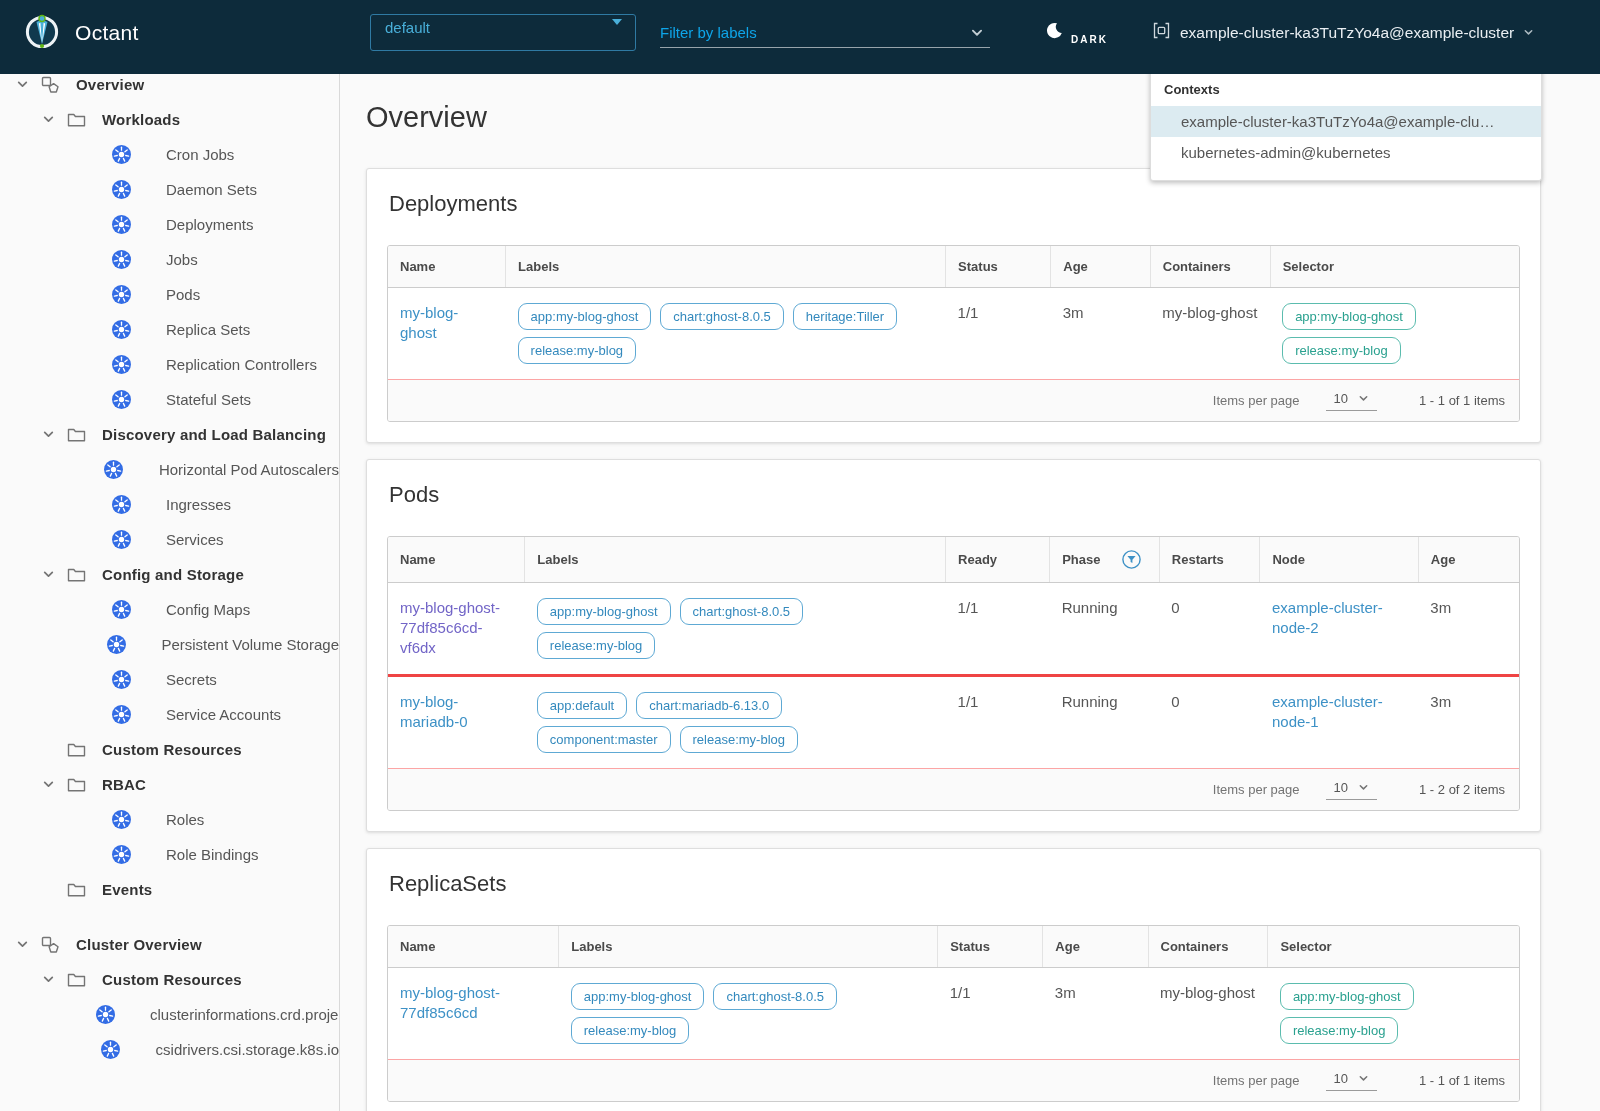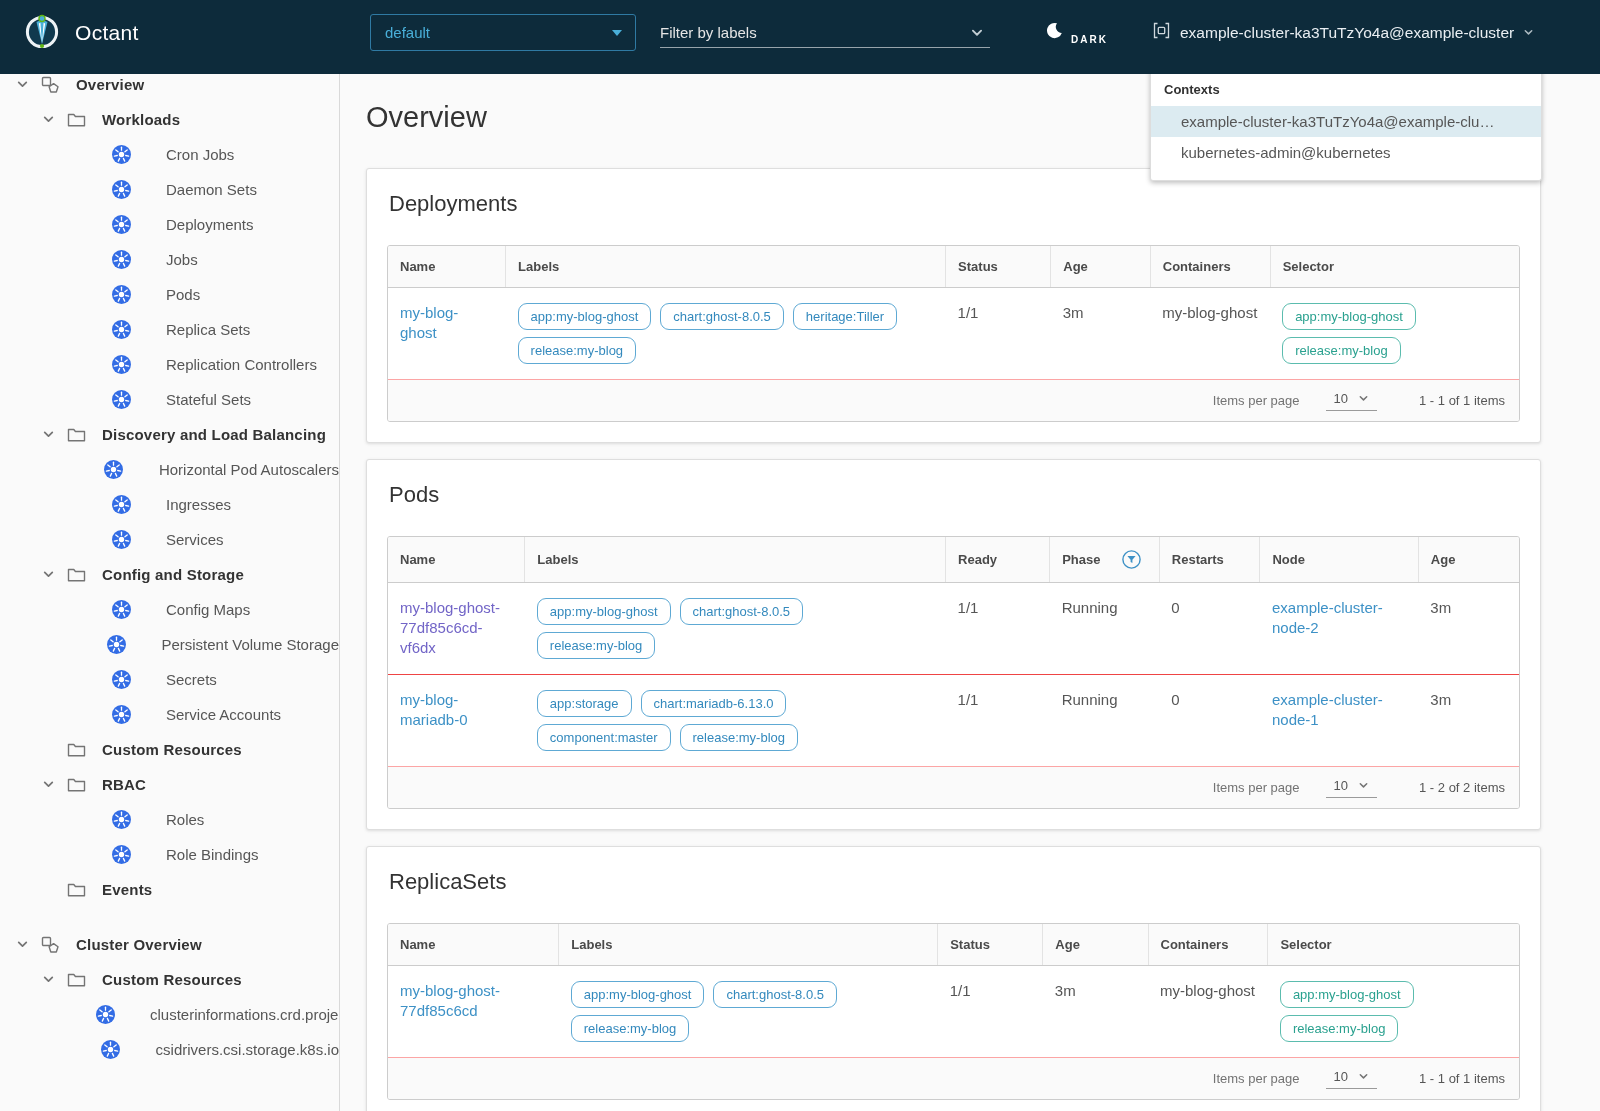--- a/index.html
+++ b/index.html
@@ -3,23 +3,23 @@
 <meta charset="utf-8">
 <style>
   * { box-sizing: border-box; margin: 0; padding: 0; }
   html,body { width:1600px; height:1111px; overflow:hidden; }
   body { font-family:"Liberation Sans", sans-serif; background:#fafafa; position:relative; color:#565656; }
 
   
   .app-header { position:absolute; top:0; left:0; width:1600px; height:74px; background:#0d2b3b; z-index:10; }
   .brand { position:absolute; left:22px; top:0; height:65px; display:flex; align-items:center; gap:13px; }
   .brand-label { color:#fff; font-size:21px; letter-spacing:.3px; }
-  .ns-select { position:absolute; left:370px; top:14px; width:266px; height:37px; border:1px solid #2f7aa3; border-radius:3px; display:flex; align-items:center; padding:12px 14px; color:#49afd9; font-size:15px; cursor:pointer; }
+  .ns-select { position:absolute; left:370px; top:14px; width:266px; height:37px; border:1px solid #2f7aa3; border-radius:3px; display:flex; align-items:flex-start; padding:4px 14px; color:#49afd9; font-size:15px; cursor:pointer; }
   .ns-select .tri { position:absolute; right:13px; width:0; height:0; border-left:5px solid transparent; border-right:5px solid transparent; border-top:6px solid #49afd9; }
-  .label-filter { position:absolute; left:660px; top:18px; width:330px; height:30px; border-bottom:1px solid #97a4ab; display:flex; align-items:center; justify-content:space-between; color:#e5e5e5; font-size:15px; cursor:text; }
+  .label-filter { position:absolute; left:660px; top:18px; width:330px; height:30px; border-bottom:1px solid #97a4ab; display:flex; align-items:center; justify-content:space-between; color:#0ea5e9; font-size:15px; cursor:text; }
   .label-filter .chev { margin-right:6px; display:flex; }
   .theme-toggle { position:absolute; left:1046px; top:0; height:65px; display:flex; align-items:center; gap:8px; color:#fff; cursor:pointer; }
   .theme-toggle .tlabel { font-size:10px; font-weight:bold; letter-spacing:2px;margin-top:14px; }
   .context-switcher { position:absolute; left:1152px; top:0; height:65px; display:flex; align-items:center; gap:9px; color:#e9eef2; font-size:15.5px; cursor:pointer; }
 
   
   .ctx-menu { position:absolute; left:1150px; top:66px; width:392px; background:#fff; border:1px solid #ddd; border-top:none; border-radius:0 0 3px 3px; box-shadow:0 2px 5px rgba(0,0,0,.25); padding:8px 0 12px; z-index:9; }
   .ctx-title { font-size:13px; font-weight:bold; color:#313131; padding:8px 13px 9px; }
   .ctx-item { font-size:15px; color:#565656; padding:7px 16px 7px 30px; white-space:nowrap; overflow:hidden; cursor:pointer; }
   .ctx-item.selected { background:#dcebf1; }
@@ -39,21 +39,21 @@
   .content { position:absolute; left:341px; top:65px; right:0; bottom:0; padding:36px 59px 0 25px; background:#fafafa; overflow:hidden; }
   h1.page-title { font-size:29px; font-weight:normal; color:#333; margin:0 0 34px 0; }
   .card { background:#fff; border:1px solid #dedede; border-radius:3px; box-shadow:0 1px 3px rgba(115,115,115,.22); padding:20px; margin-bottom:16px; }
   .card-title { font-size:22px; font-weight:normal; color:#333; margin:2px 0 28px 2px; }
   .tablebox { border:1px solid #ccc; border-radius:3px; overflow:hidden; }
   table { width:100%; border-collapse:collapse; table-layout:fixed; }
   thead th { background:#fafafa; font-size:13px; font-weight:bold; color:#4a4a4a; text-align:left; padding:13px 12px; border-bottom:1px solid #ccc; }
   thead th + th { border-left:1px solid #e3e3e3; }
   .th-inner { display:flex; align-items:center; gap:22px; }
   tbody td { padding:15px 12px; font-size:15px; line-height:20px; color:#565656; vertical-align:top; }
-  tbody tr + tr td { border-top:1px solid #ef4444; }
+  tbody tr + tr td { border-top:3px solid #ef4444; }
   .lnk { color:#3d91c6; text-decoration:none; cursor:pointer; }
   .lnk.visited { color:#7265c7; }
   .pill-line { display:flex; gap:9px; margin-bottom:7px; }
   .pill-line:last-child { margin-bottom:0; }
   .pill { display:inline-block; border-radius:9px; padding:4px 12px; font-size:13px; line-height:17px; white-space:nowrap; }
   .pill.blue { color:#3389bd; border:1px solid #5ea9d4; }
   .pill.teal { color:#2aa18f; border:1px solid #5bbcae; }
   .pager { display:flex; align-items:center; justify-content:flex-end; padding:10px 14px; font-size:13px; color:#565656; background:#fafafa; border-top:1px solid #fca5a5; }
   .pager .plbl { color:#737373; margin-right:26px; }
   .pager .psize { display:flex; align-items:center; gap:10px; padding:1px 8px 4px; border-bottom:1px solid #9a9a9a; margin-right:36px; cursor:pointer; }
@@ -746,21 +746,21 @@
                 <td><span>1/1</span></td>
                 <td><span>Running</span></td>
                 <td><span>0</span></td>
                 <td><a class="lnk">example-cluster-node-2</a></td>
                 <td><span>3m</span></td>
               </tr>
               <tr>
                 <td><a class="lnk">my-blog-mariadb-0</a></td>
                 <td>
                   <div class="pill-line">
-                    <span class="pill blue">app:storage</span>
+                    <span class="pill blue">app:default</span>
                     <span class="pill blue">chart:mariadb-6.13.0</span>
                   </div>
                   <div class="pill-line">
                     <span class="pill blue">component:master</span>
                     <span class="pill blue">release:my-blog</span>
                   </div>
                 </td>
                 <td><span>1/1</span></td>
                 <td><span>Running</span></td>
                 <td><span>0</span></td>

